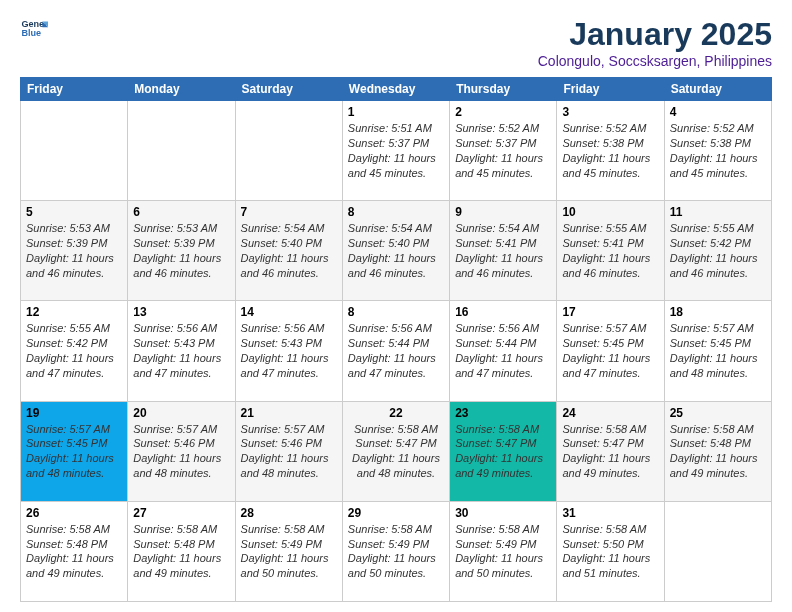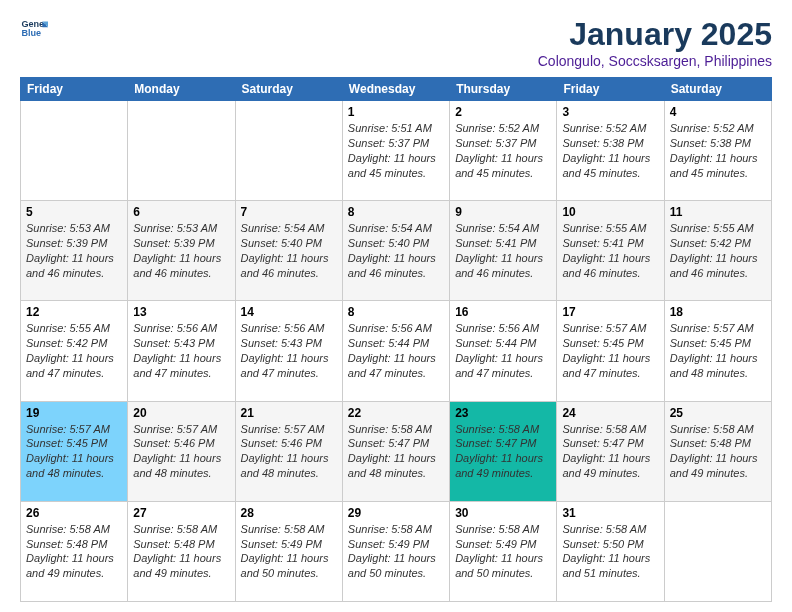--- a/index.html
+++ b/index.html
@@ -249,42 +249,42 @@
           </td>
           <td>
             <div class="day-number">18</div>
             <div class="day-info" style="white-space: pre-line;">Sunrise: 5:57 AM
 Sunset: 5:45 PM
 Daylight: 11 hours
 and 48 minutes.</div>
           </td>
         </tr>
         <tr>
-          <td style="background: #7dd3fc;">
+          <td style="background: #0ea5e9;">
             <div class="day-number">19</div>
             <div class="day-info" style="white-space: pre-line;">Sunrise: 5:57 AM
 Sunset: 5:45 PM
 Daylight: 11 hours
 and 48 minutes.</div>
           </td>
           <td style="background: rgb(245, 245, 245);">
             <div class="day-number">20</div>
             <div class="day-info" style="white-space: pre-line;">Sunrise: 5:57 AM
 Sunset: 5:46 PM
 Daylight: 11 hours
 and 48 minutes.</div>
           </td>
           <td style="background: rgb(245, 245, 245);">
             <div class="day-number">21</div>
             <div class="day-info" style="white-space: pre-line;">Sunrise: 5:57 AM
 Sunset: 5:46 PM
 Daylight: 11 hours
 and 48 minutes.</div>
           </td>
-          <td style="background: rgb(245, 245, 245);">
+          <td style="background: rgb(245, 245, 245); text-align: center;">
             <div class="day-number">22</div>
             <div class="day-info" style="white-space: pre-line;">Sunrise: 5:58 AM
 Sunset: 5:47 PM
 Daylight: 11 hours
 and 48 minutes.</div>
           </td>
           <td style="background: #14b8a6;">
             <div class="day-number">23</div>
             <div class="day-info" style="white-space: pre-line;">Sunrise: 5:58 AM
 Sunset: 5:47 PM

